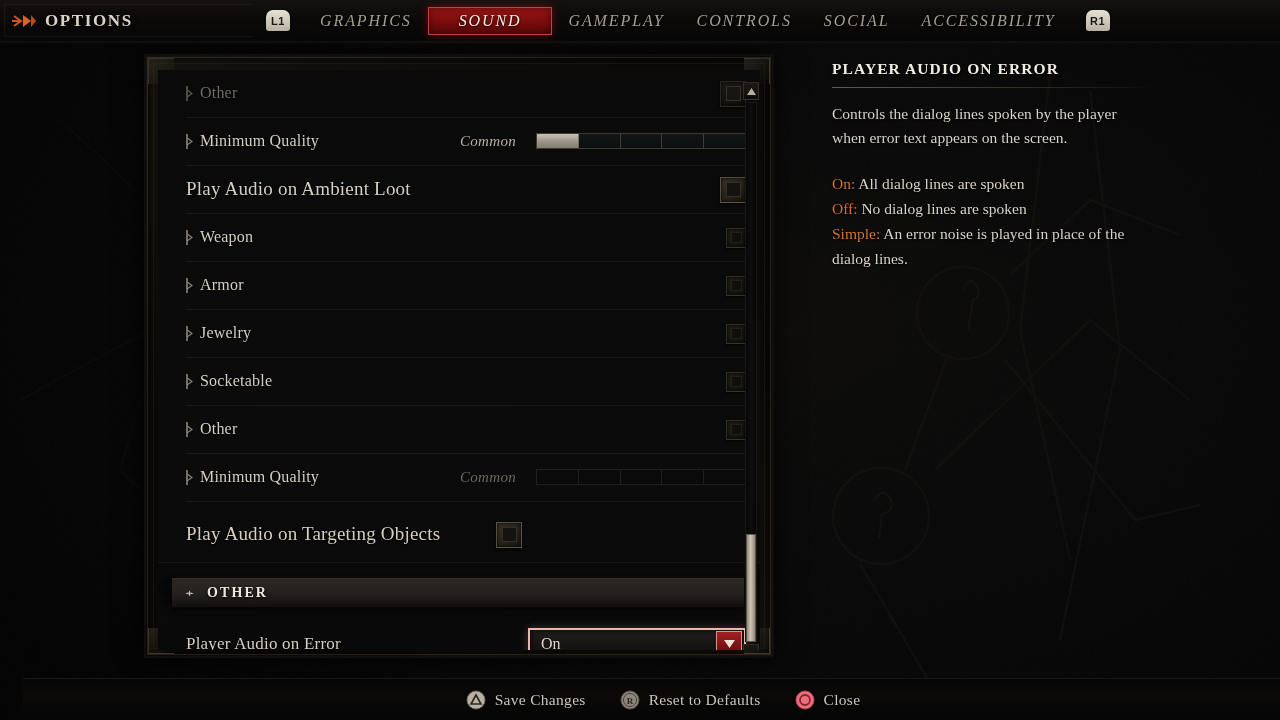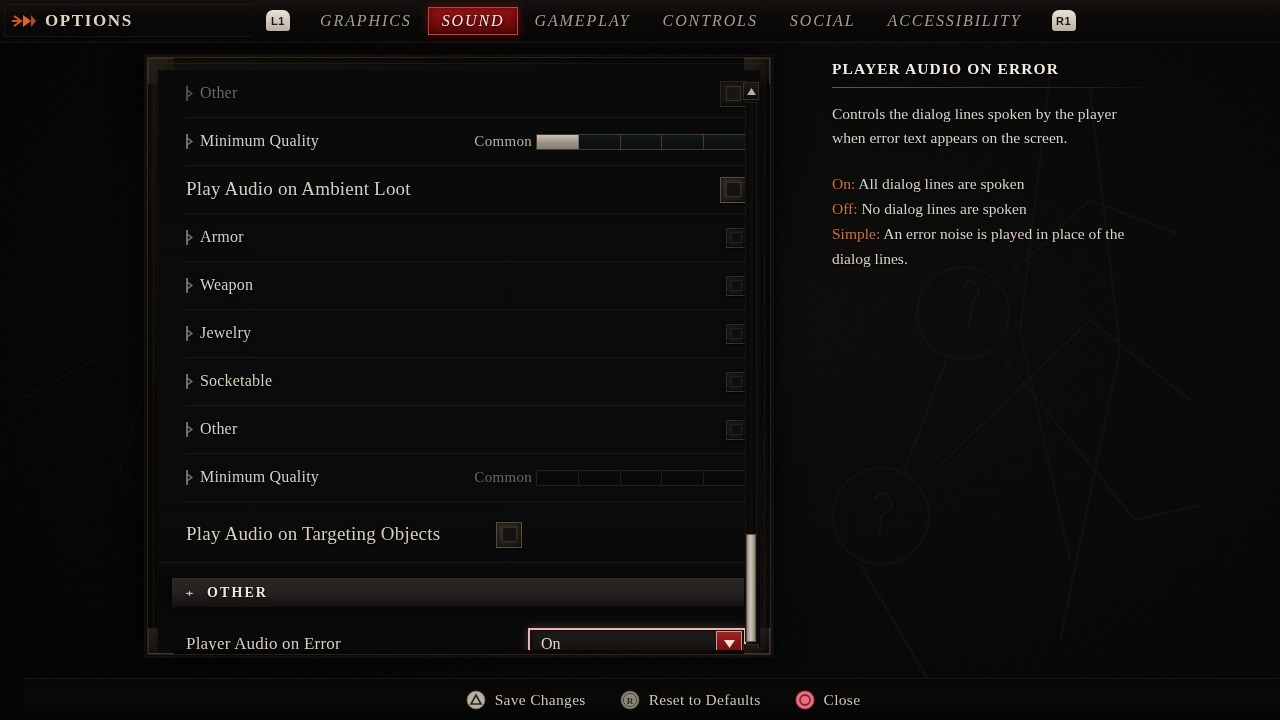--- a/index.html
+++ b/index.html
@@ -111,21 +111,21 @@
     color: #a69e91;
     padding: 5px 16px;
     text-shadow: 0 1px 3px #000;
     white-space: nowrap;
     font-style: italic;
   }
   .tab.active {
     color: #f3ece0;
     background: linear-gradient(180deg, #a01515 0%, #7d0d0d 50%, #5d0808 100%);
     border: 1px solid #c34040;
-    padding: 4px 13px;
+    padding: 4px 30px;
     box-shadow: 0 0 10px rgba(160,20,20,.55), inset 0 0 8px rgba(0,0,0,.5);
   }
 
   
   .panel-frame {
     position: absolute;
     left: 144px;
     top: 54px;
     width: 630px;
     height: 604px;
@@ -236,23 +236,24 @@
   }
   .checkbox.dim {
     background: linear-gradient(145deg, #201d17, #0e0d0a);
     border-color: rgba(100,90,72,.3);
   }
   .checkbox.dim .inner { background: #181614; }
 
   
   .slider-wrap {
     display: flex;
-    align-items: flex-end;
-    gap: 4px;
+    align-items: flex-start;
+    gap: 20px;
     flex: 0 0 auto;
+    font-style: italic;
   }
   .slider-value {
     font-size: 15px;
     color: #b6aea0;
     min-width: 60px;
     text-align: right;
     letter-spacing: .3px;
   }
   .slider-value.dim { color: #6d675e; }
   .slider {
@@ -571,34 +572,34 @@
           </span>
         </div>
 
         <div class="row sub">
           <span class="tick">
             <svg width="7" height="15" viewBox="0 0 7 15">
               <path d="M1 0 L1 15" stroke="#8b8376" stroke-width="1.6"></path>
               <path d="M1 4 L6 7.5 L1 11" stroke="#8b8376" stroke-width="1.3" fill="none"></path>
             </svg>
           </span>
-          <span class="row-label">Armor</span>
+          <span class="row-label">Weapon</span>
           <span class="checkbox small">
             <span class="inner"></span>
           </span>
         </div>
 
         <div class="row sub">
           <span class="tick">
             <svg width="7" height="15" viewBox="0 0 7 15">
               <path d="M1 0 L1 15" stroke="#8b8376" stroke-width="1.6"></path>
               <path d="M1 4 L6 7.5 L1 11" stroke="#8b8376" stroke-width="1.3" fill="none"></path>
             </svg>
           </span>
-          <span class="row-label">Weapon</span>
+          <span class="row-label">Armor</span>
           <span class="checkbox small">
             <span class="inner"></span>
           </span>
         </div>
 
         <div class="row sub">
           <span class="tick">
             <svg width="7" height="15" viewBox="0 0 7 15">
               <path d="M1 0 L1 15" stroke="#8b8376" stroke-width="1.6"></path>
               <path d="M1 4 L6 7.5 L1 11" stroke="#8b8376" stroke-width="1.3" fill="none"></path>

